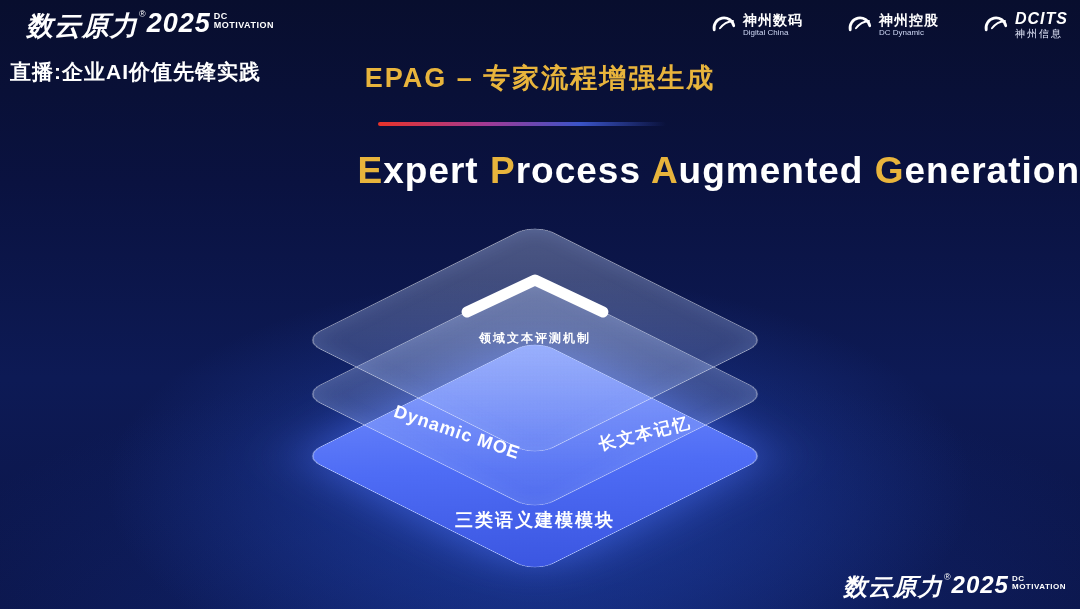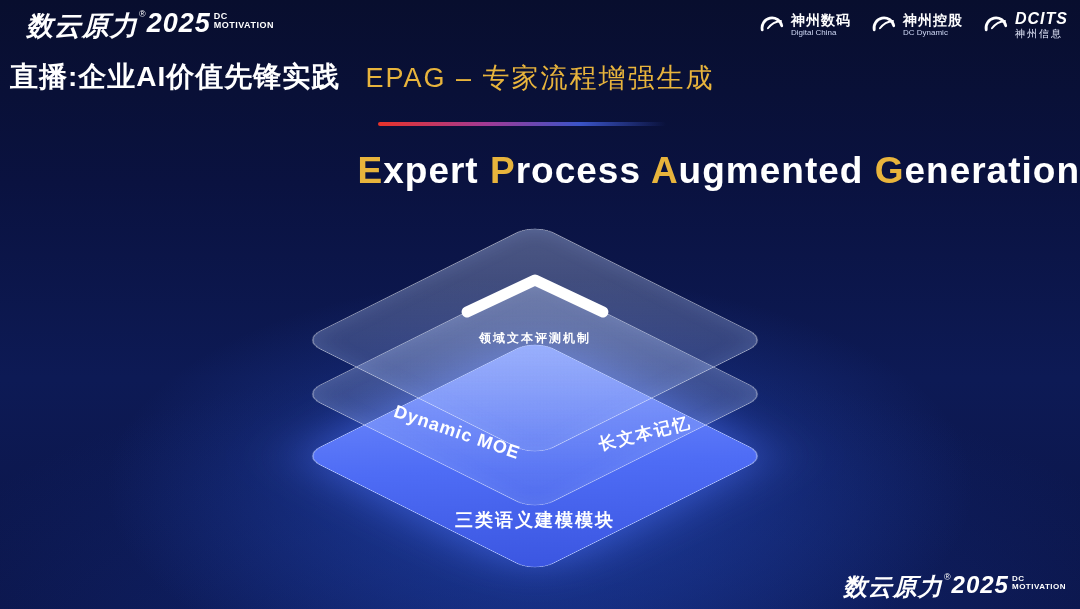--- a/index.html
+++ b/index.html
@@ -23,28 +23,28 @@
   .brand .cn, .brand .year { font-style:italic; font-weight:900; letter-spacing:1px; }
   .brand .reg { font-size:9px; margin:1px 1px 0 1px; }
   .brand .sub { display:flex; flex-direction:column; margin-left:3px; line-height:1.05;
                 font-weight:700; letter-spacing:.5px; }
   .brand-top { position:absolute; left:10px; top:8px; font-size:27px; }
   .brand-top .sub { font-size:9px; margin-top:4px; }
   .brand-bottom { position:absolute; right:14px; bottom:6px; font-size:24px; }
   .brand-bottom .sub { font-size:8px; margin-top:4px; }
 
   
-  .live-label { position:absolute; left:10px; top:58px; font-size:28px; font-weight:700; letter-spacing:1px; }
+  .live-label { position:absolute; left:10px; top:58px; font-size:21px; font-weight:700; letter-spacing:1px; }
   .slide-title { position:absolute; left:0; top:60px; width:1080px; text-align:center;
-                 font-size:27px; font-weight:400; letter-spacing:2px; color:#e8b43c; }
+                 font-size:27px; font-weight:700; letter-spacing:2px; color:#e8b43c; }
   .divider { position:absolute; left:378px; top:122px; width:288px; height:4px; border-radius:2px;
              background:linear-gradient(90deg,#e8332a 0%,#a03a96 38%,#3a54c8 70%,rgba(40,70,180,0) 100%); }
 
   
-  .logos { position:absolute; right:12px; top:10px; display:flex; gap:20px; align-items:center; }
+  .logos { position:absolute; right:12px; top:10px; display:flex; gap:44px; align-items:center; }
   .logo-item { display:flex; align-items:center; gap:6px; }
   .logo-text { display:flex; flex-direction:column; line-height:1.15; }
   .logo-cn { font-size:14px; font-weight:700; letter-spacing:1px; }
   .logo-en { font-size:8px; color:#cfd8f5; }
   .logo-dcits-cn { font-size:16px; font-weight:800; font-style:italic; letter-spacing:1px; }
   .logo-dcits-en { font-size:10px; color:#e8edff; letter-spacing:2px; }
   .swoosh { width:26px; height:26px; flex:0 0 auto; }
 
   
   .main-title { position:absolute; left:0; top:150px; width:1080px; text-align:right;

